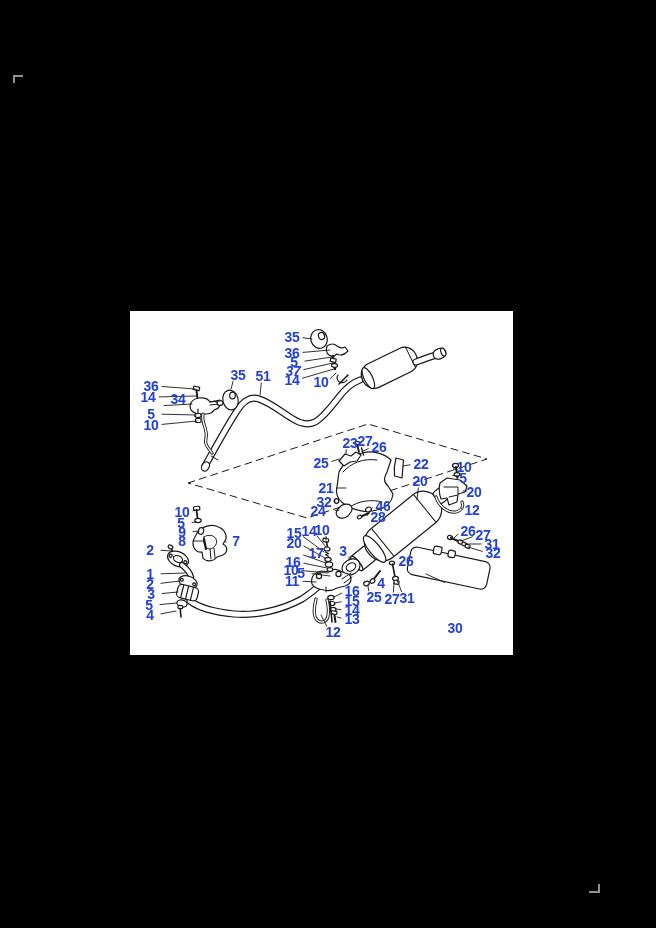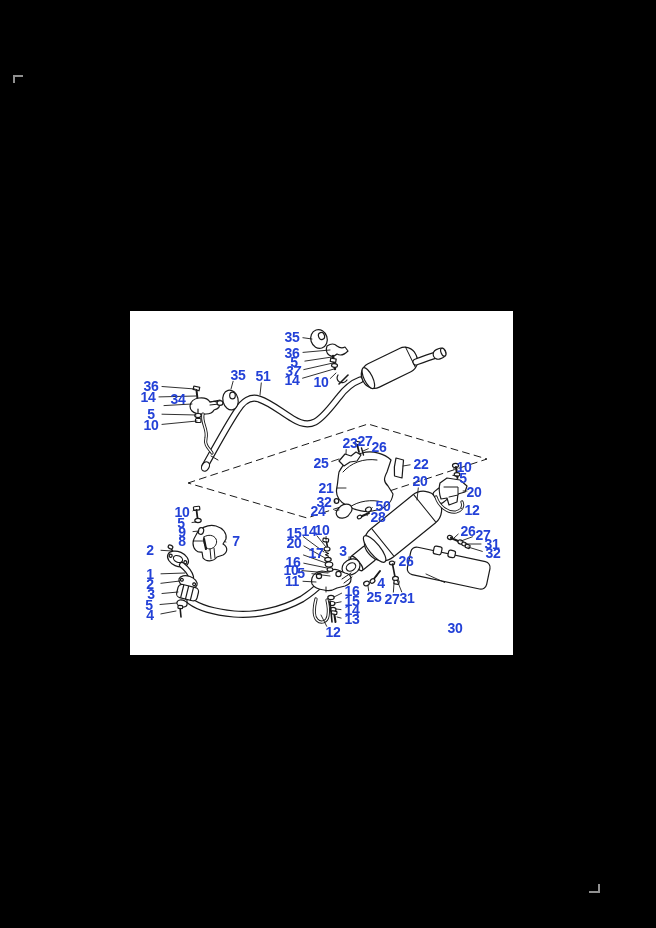--- a/index.html
+++ b/index.html
@@ -328,21 +328,21 @@
       <div class="callout" style="left: 249px; top: 136px;">26</div>
       <div class="callout" style="left: 191px; top: 152px;">25</div>
       <div class="callout" style="left: 291px; top: 153px;">22</div>
       <div class="callout" style="left: 334px; top: 156px;">10</div>
       <div class="callout" style="left: 333px; top: 167px;">5</div>
       <div class="callout" style="left: 196px; top: 177px;">21</div>
       <div class="callout" style="left: 290px; top: 170px;">20</div>
       <div class="callout" style="left: 344px; top: 181px;">20</div>
       <div class="callout" style="left: 194px; top: 191px;">32</div>
       <div class="callout" style="left: 188px; top: 200px;">24</div>
-      <div class="callout" style="left: 253px; top: 195px;">50</div>
+      <div class="callout" style="left: 253px; top: 195px;">46</div>
       <div class="callout" style="left: 248px; top: 206px;">28</div>
       <div class="callout" style="left: 342px; top: 199px;">12</div>
       <div class="callout" style="left: 52px; top: 201px;">10</div>
       <div class="callout" style="left: 51px; top: 212px;">5</div>
       <div class="callout" style="left: 52px; top: 221px;">9</div>
       <div class="callout" style="left: 52px; top: 230px;">8</div>
       <div class="callout" style="left: 106px; top: 230px;">7</div>
       <div class="callout" style="left: 20px; top: 239px;">2</div>
       <div class="callout" style="left: 20px; top: 263px;">1</div>
       <div class="callout" style="left: 20px; top: 273px;">2</div>

